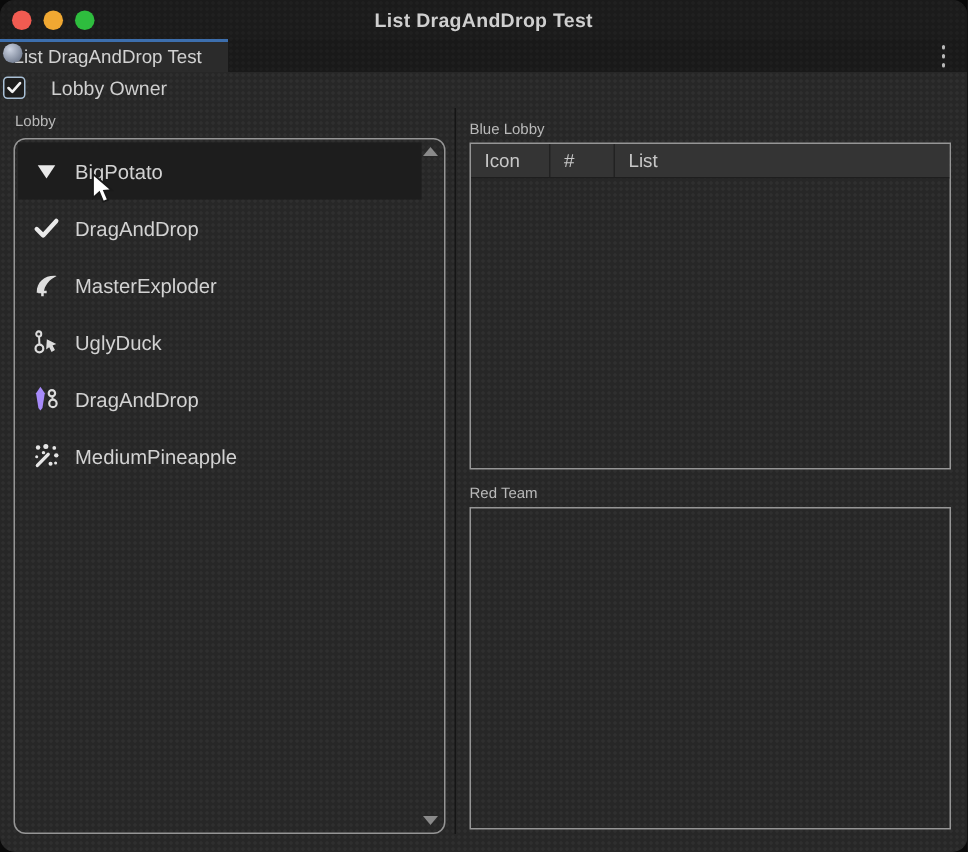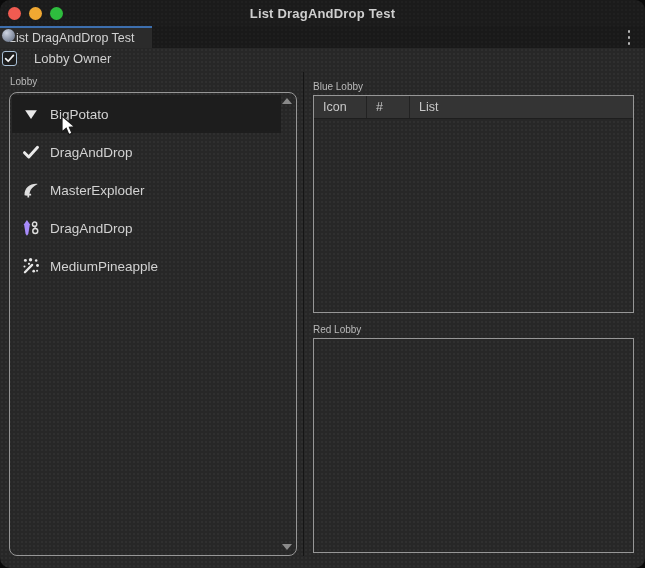--- a/index.html
+++ b/index.html
@@ -120,20 +120,31 @@
   <div class="row">
     <span class="icon">
               <svg viewBox="0 0 16 16">
                 <path d="M14 2.6 C7.4 2 2.2 5.6 2.2 12.6 L6.4 12.6 C6.6 8.2 9.8 4.6 14 2.6 Z" fill="#dedede"></path>
                 <path d="M5.6 9.6 v5 M3.1 12.1 h5" stroke="#dedede" stroke-width="1.5"></path>
               </svg>
             </span>
     <span class="label">MasterExploder</span>
   </div>
 
+  <div class="row">
+    <span class="icon">
+              <svg viewBox="0 0 16 16">
+                <circle cx="3.4" cy="3.2" r="1.5" fill="none" stroke="#dcdcdc" stroke-width="1.2"></circle>
+                <circle cx="3.8" cy="11.8" r="2.3" fill="none" stroke="#dcdcdc" stroke-width="1.3"></circle>
+                <line x1="3.6" y1="4.8" x2="3.8" y2="9.4" stroke="#dcdcdc" stroke-width="1.2"></line>
+                <path d="M8.2 6.4 L13.8 9.2 L11.6 10 L13 12.8 L11 13.9 L9.6 11.1 L7.8 12.4 Z" fill="#dcdcdc"></path>
+              </svg>
+            </span>
+    <span class="label">UglyDuck</span>
+  </div>
 
   <div class="row">
     <span class="icon">
               <svg viewBox="0 0 16 16">
                 <path d="M4.4 0.8 L7 4.6 L5.6 13.4 L4.4 14.8 L3.2 13.4 L1.8 4.6 Z" fill="#a78bfa"></path>
                 <circle cx="11.2" cy="4.6" r="1.9" fill="none" stroke="#dcdcdc" stroke-width="1.3"></circle>
                 <circle cx="11.8" cy="10.6" r="2.2" fill="none" stroke="#dcdcdc" stroke-width="1.3"></circle>
                 <line x1="11.4" y1="6.5" x2="11.7" y2="8.4" stroke="#dcdcdc" stroke-width="1.1"></line>
               </svg>
             </span>
@@ -168,17 +179,17 @@
 
     <div class="panel-label label-blue">Blue Lobby</div>
     <div class="teambox blue">
       <div class="thead">
           <div class="th">Icon</div>
           <div class="th">#</div>
           <div class="th">List</div>
         </div>
     </div>
 
-    <div class="panel-label label-red">Red Lobby</div>
+    <div class="panel-label label-red">Red Team</div>
     <div class="teambox red"></div>
 
   </div>
 </div>
 
 </body></html>

